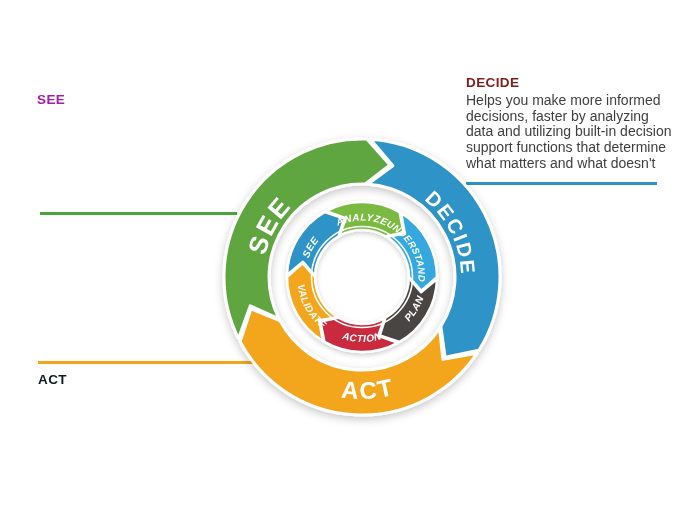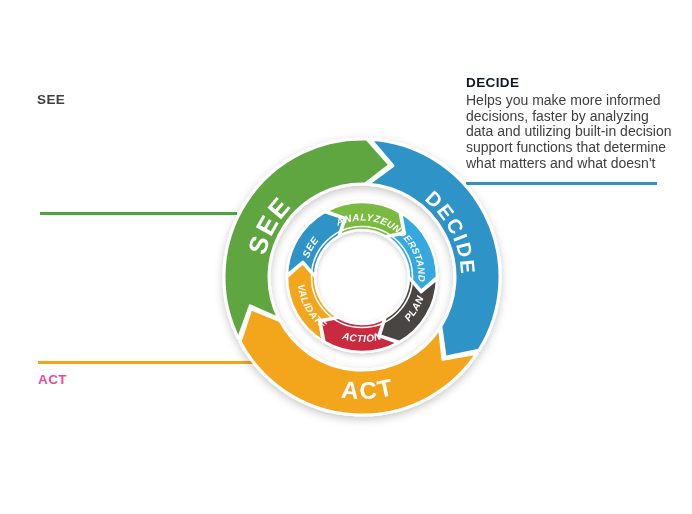--- a/index.html
+++ b/index.html
@@ -4,25 +4,25 @@
 <style>
   html,body{margin:0;padding:0}
   body{
     width:692px;height:514px;position:relative;background:#ffffff;
     font-family:"Liberation Sans",sans-serif;overflow:hidden;
   }
   .txt{position:absolute}
   .h{font-weight:bold;font-size:13.5px;letter-spacing:.4px;margin-bottom:3px}
   .body{font-size:14px;line-height:15.7px;color:#3e3e3e;white-space:pre-line}
   .see-block{left:37px;top:92px;width:300px}
-  .see-h{color:#404040}
+  .see-h{color:#a21caf}
   .decide-block{left:466px;top:75px;width:226px}
-  .decide-h{color:#0f172a}
+  .decide-h{color:#7f1d1d}
   .act-block{left:38px;top:372px;width:310px}
-  .act-h{color:#ec4899}
+  .act-h{color:#0f172a}
   .rule{position:absolute;height:3px}
   .see-rule{left:40px;top:212px;width:197px;background:#4CA53C}
   .decide-rule{left:466px;top:182px;width:191px;background:#2D93C6}
   .act-rule{left:38px;top:361px;width:216px;background:#F3A51E}
   #wheel-svg{position:absolute;left:0;top:0}
 </style>
 </head>
 <body>
 
 <div class="txt see-block">

